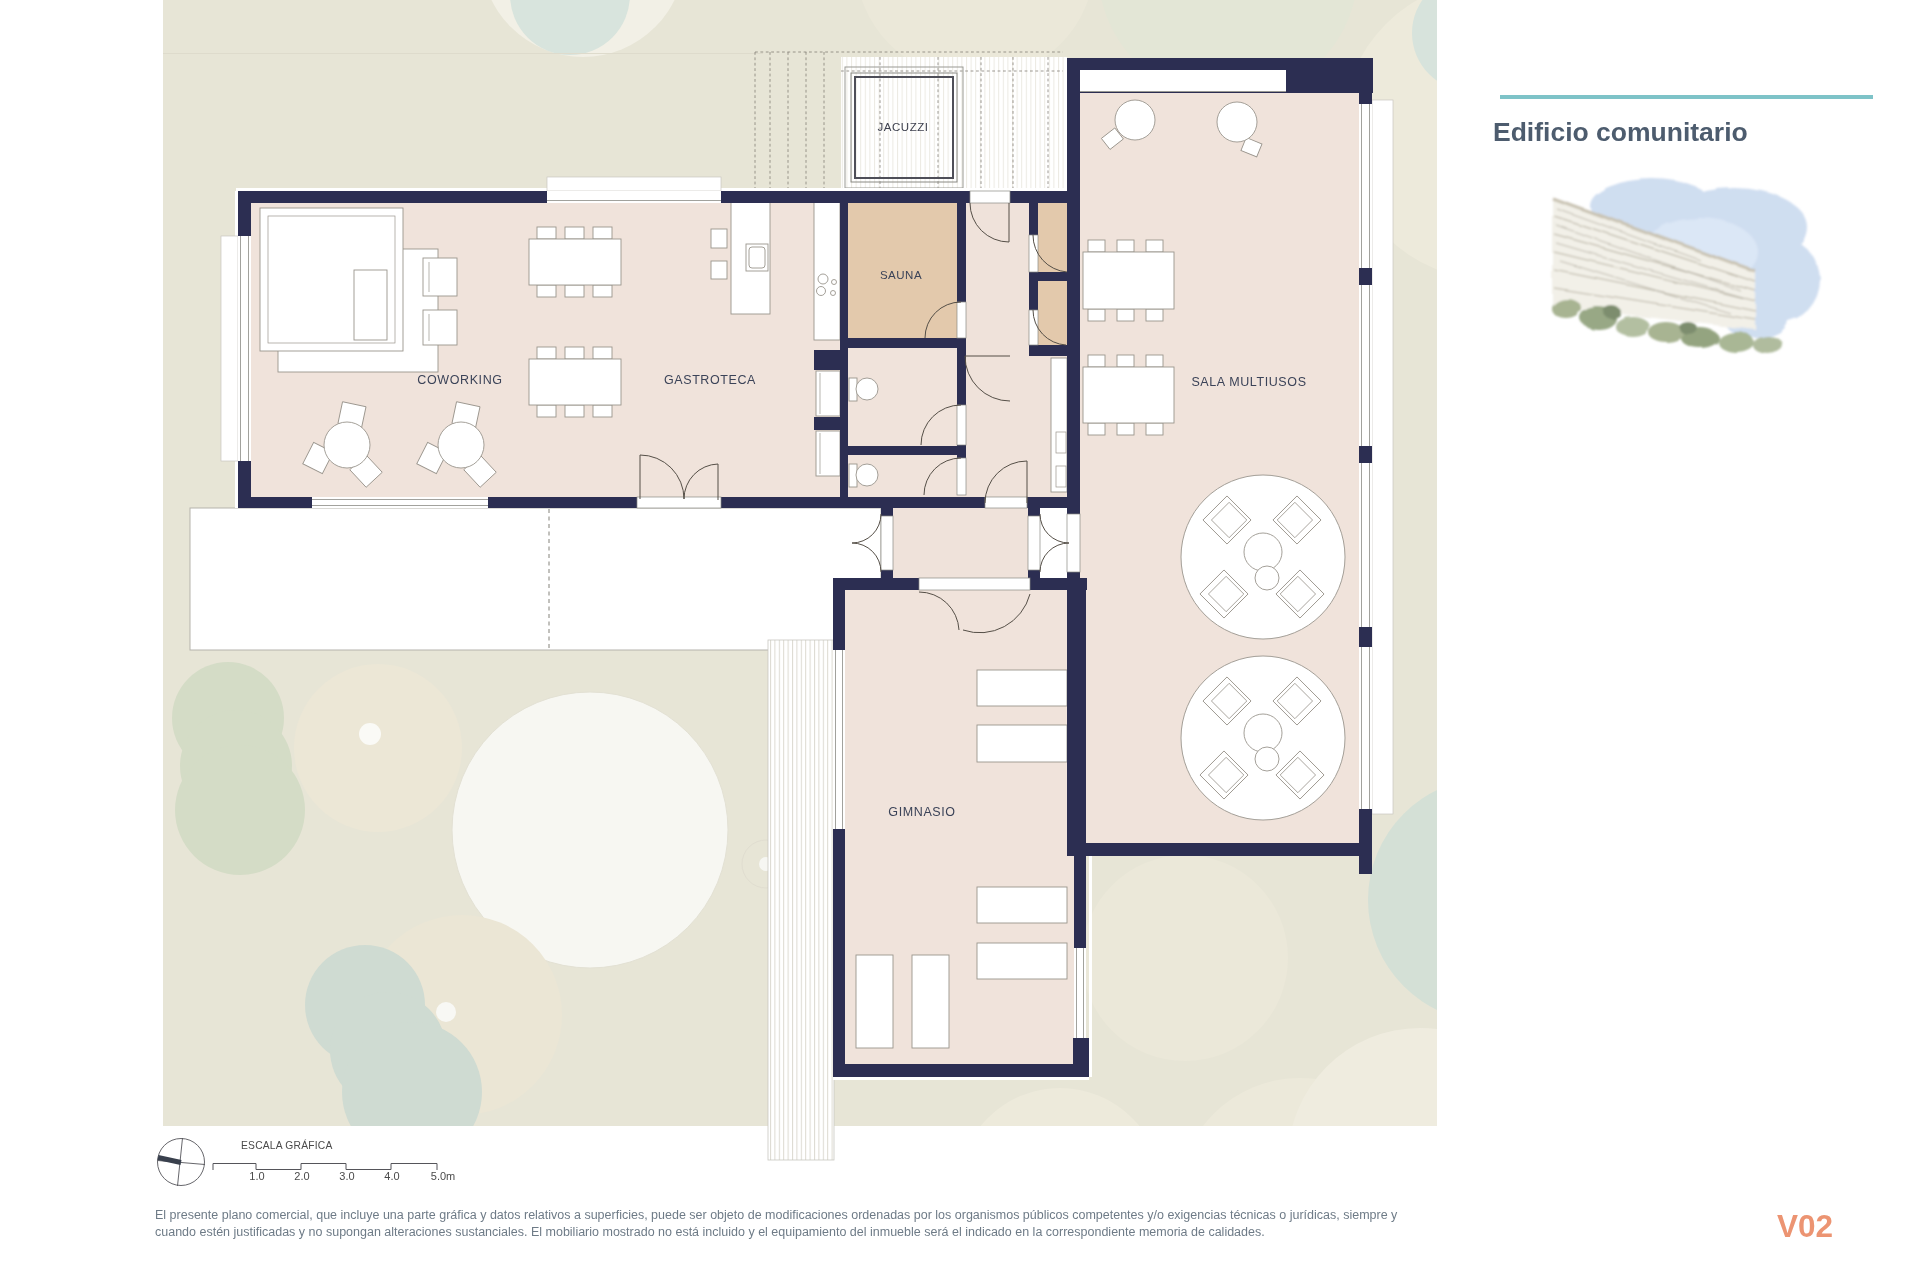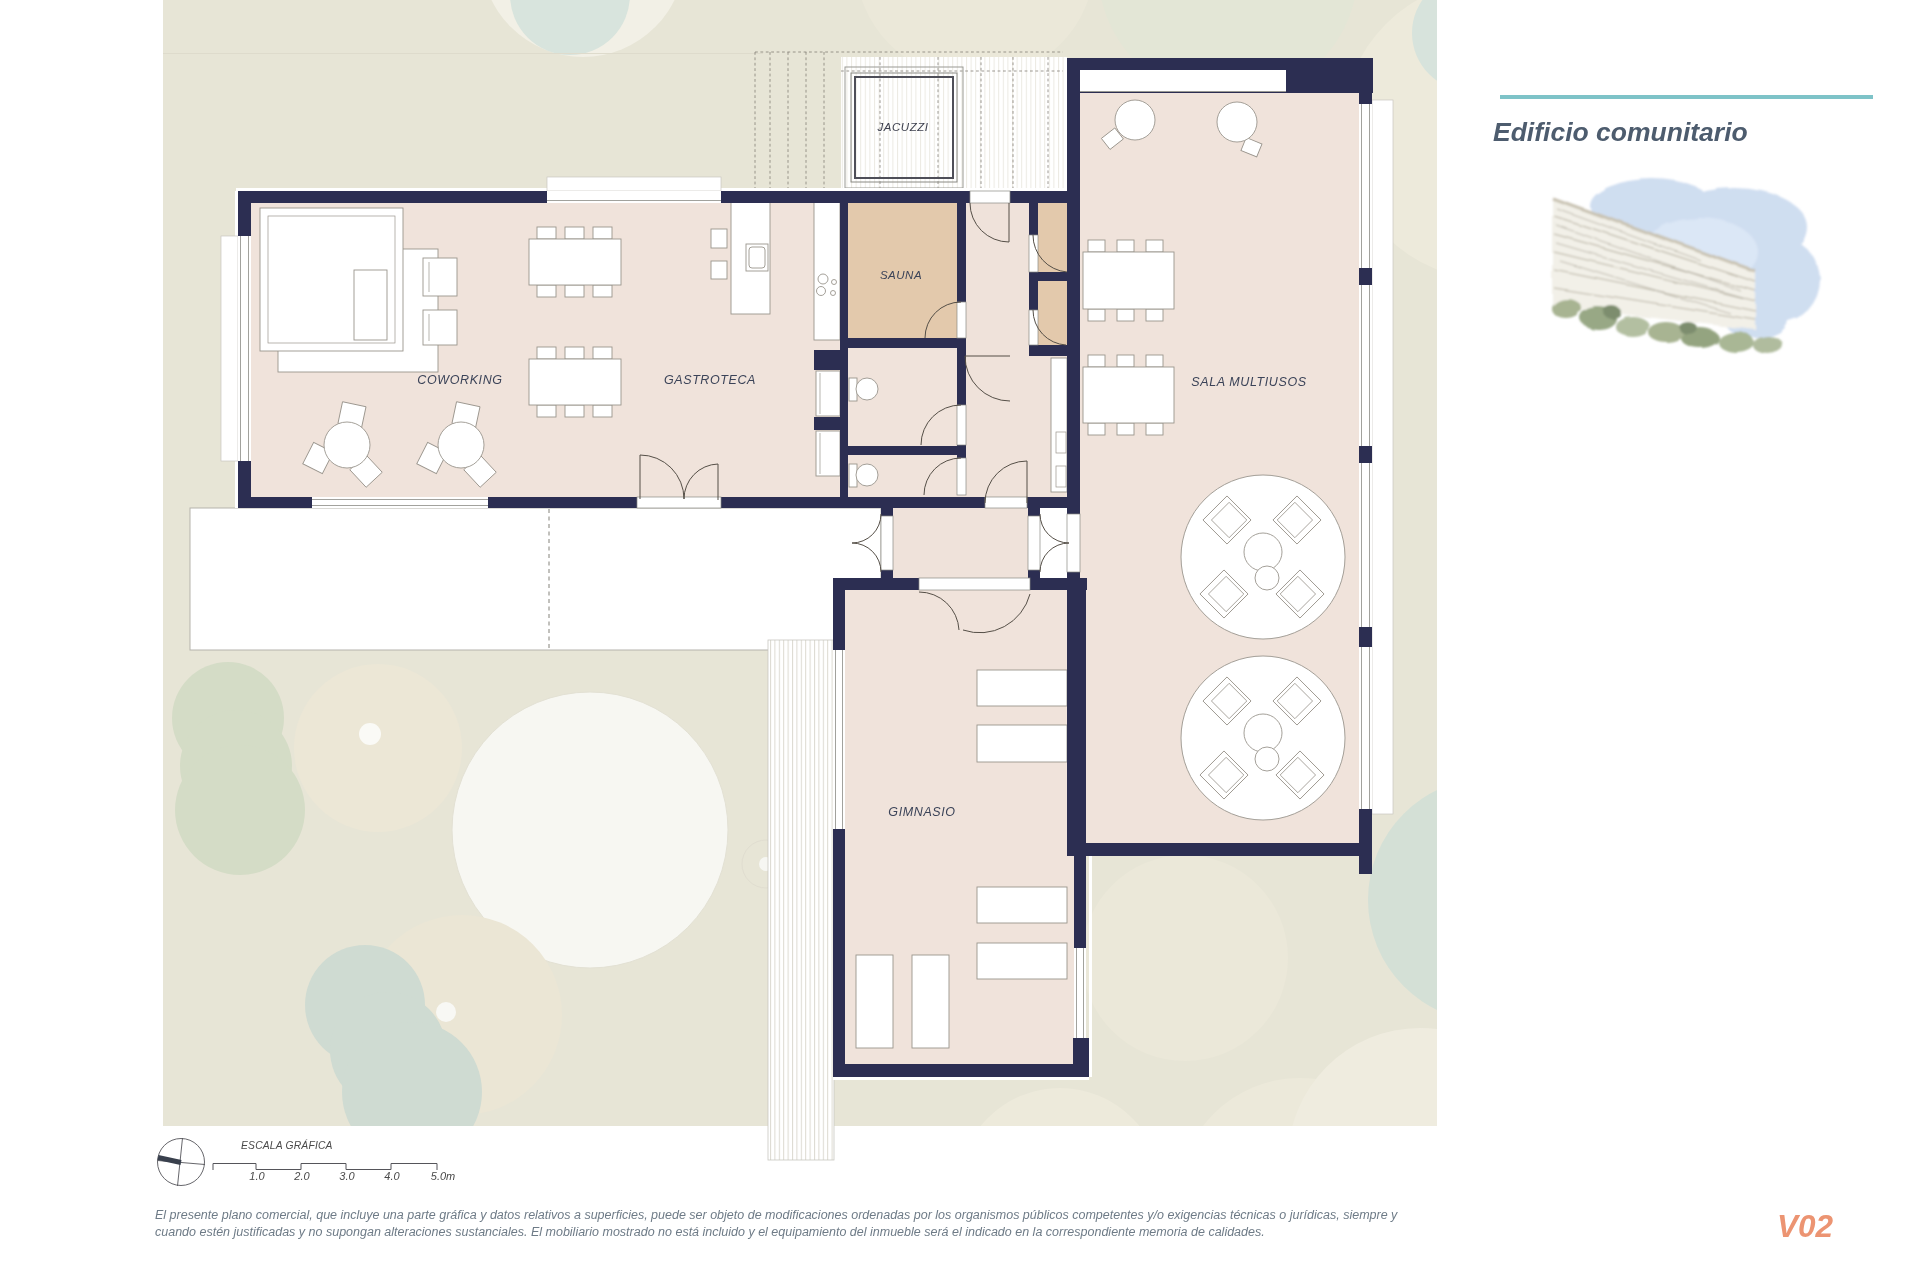--- a/index.html
+++ b/index.html
@@ -1,16 +1,16 @@
 <!DOCTYPE html>
 <html><head>
 <meta charset="utf-8">
 <style>
 html,body{margin:0;padding:0;background:#ffffff;}
-#page{position:relative;width:1884px;height:1280px;background:#ffffff;overflow:hidden;font-family:"Liberation Sans",sans-serif;font-style:italic;}
+#page{position:relative;width:1884px;height:1280px;background:#ffffff;overflow:hidden;font-family:"Liberation Sans",sans-serif;}
 svg{display:block;}
 </style>
 </head>
 <body>
 <div id="page">
 <svg width="1920" height="1280" viewBox="0 0 1920 1280" xmlns="http://www.w3.org/2000/svg">
 <defs>
 <pattern id="deckv" width="4.4" height="12" patternUnits="userSpaceOnUse">
   <rect width="4.4" height="12" fill="#ffffff"></rect>
   <rect x="0" width="1" height="12" fill="#dcdad1"></rect>

